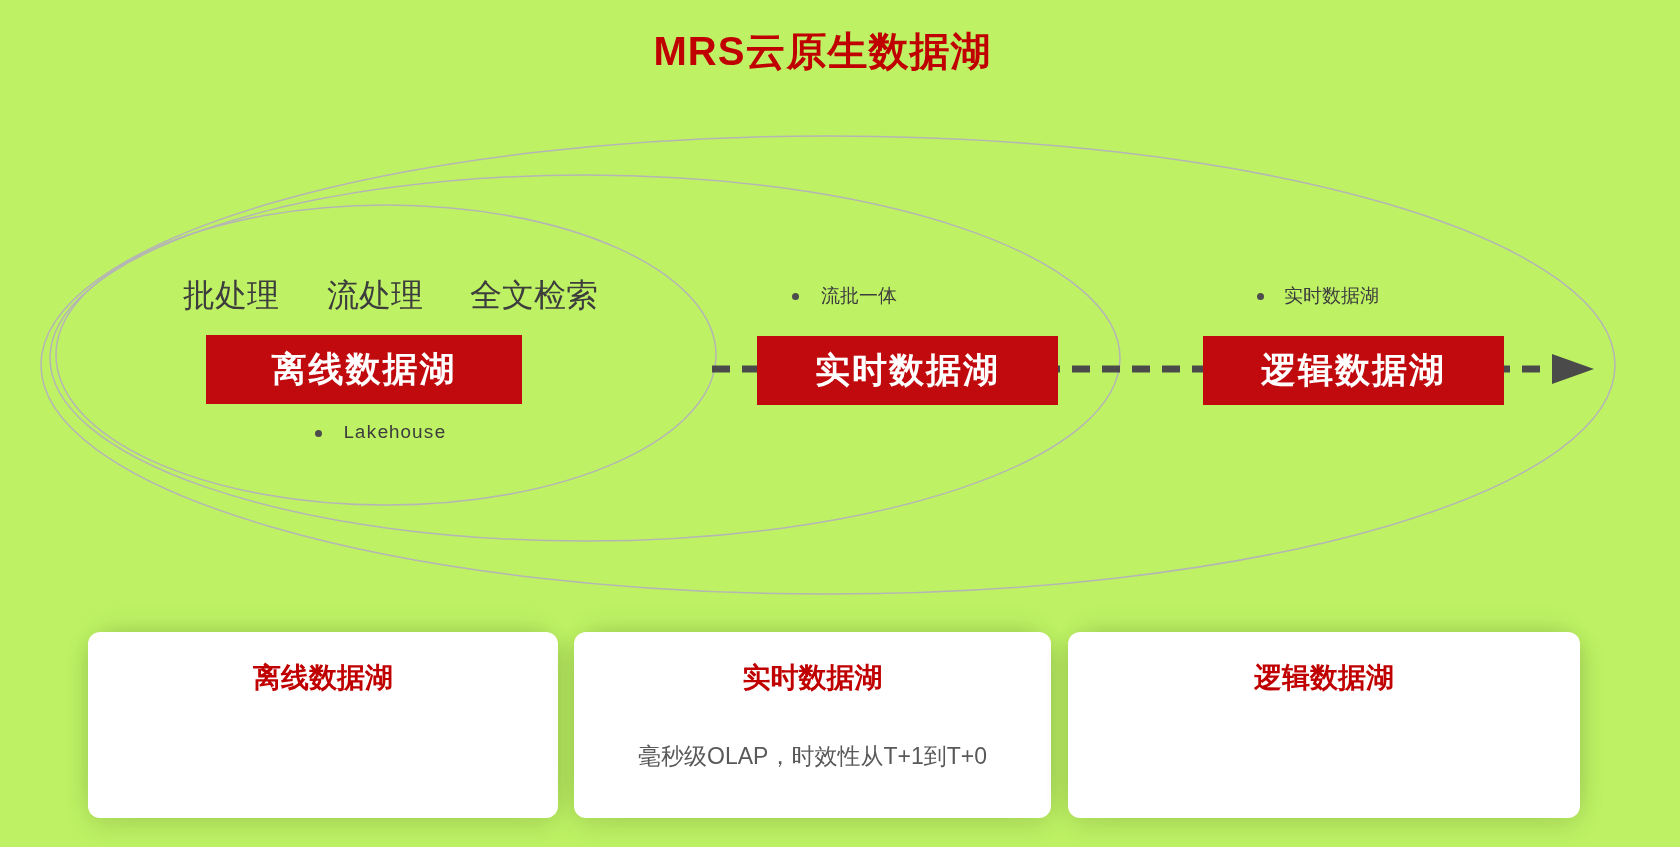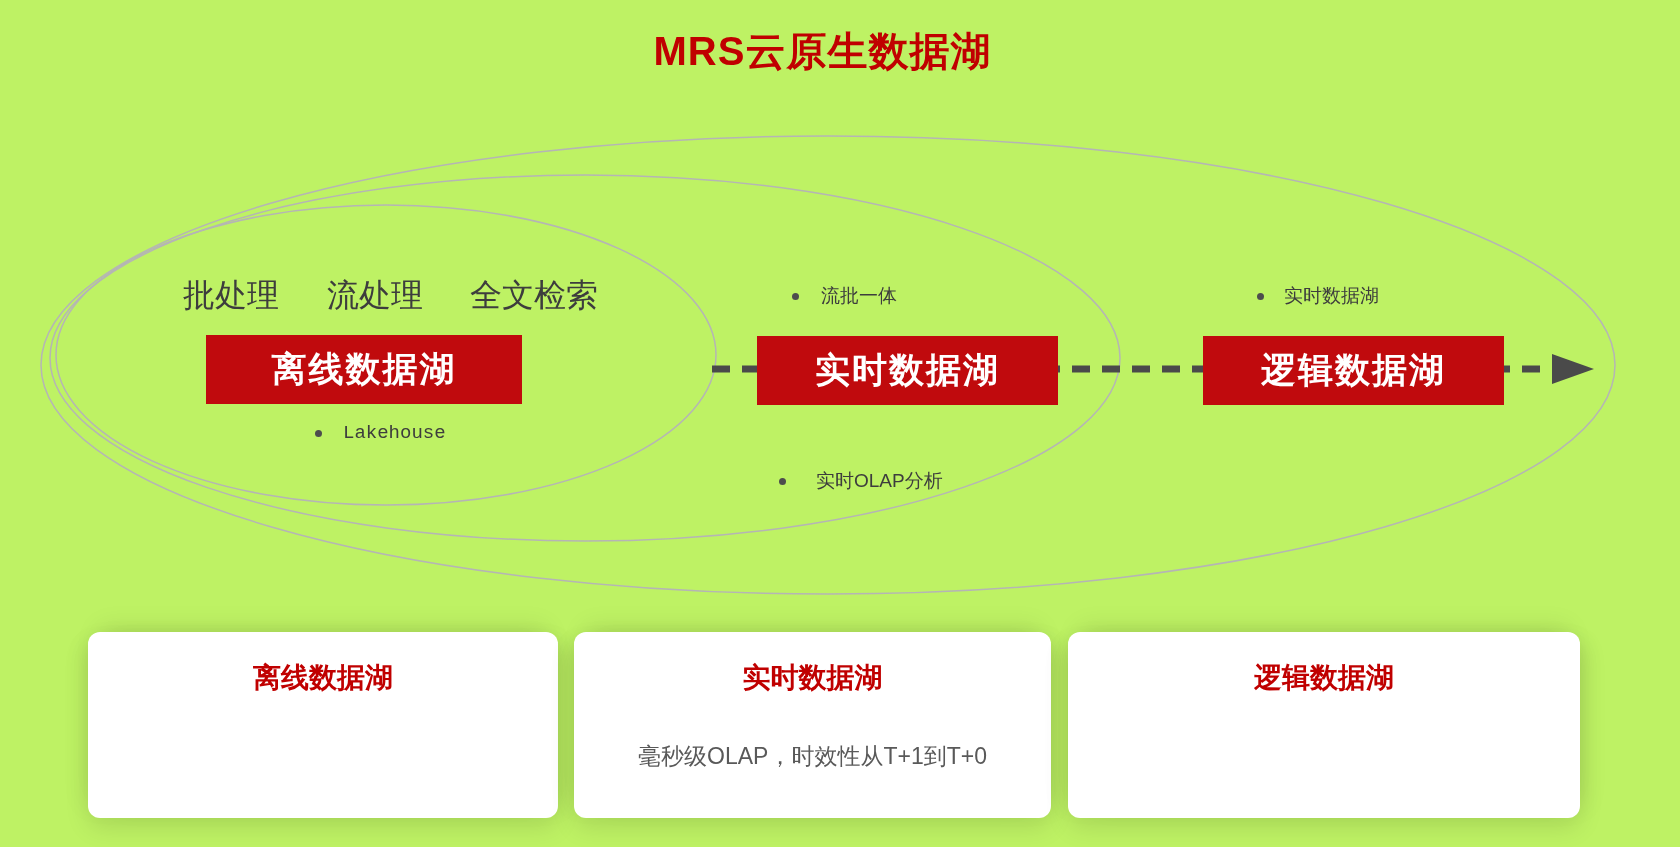--- a/index.html
+++ b/index.html
@@ -155,24 +155,20 @@
     <span class="bullet-dot"></span>
     <span>Lakehouse</span>
   </div>
 
   <div id="bullet-stream-batch" class="bullet-row">
     <span class="bullet-dot"></span>
     <span>流批一体</span>
   </div>
 
 
-  <div id="bullet-olap" class="bullet-row">
-    <span class="bullet-dot"></span>
-    <span>实时OLAP分析</span>
-  </div>
 
   <div id="bullet-virtualization" class="bullet-row">
     <span class="bullet-dot"></span>
     <span>实时数据湖</span>
   </div>
 
   <div id="card-1" class="card">
     <div class="card-title">离线数据湖</div>
   </div>
 

